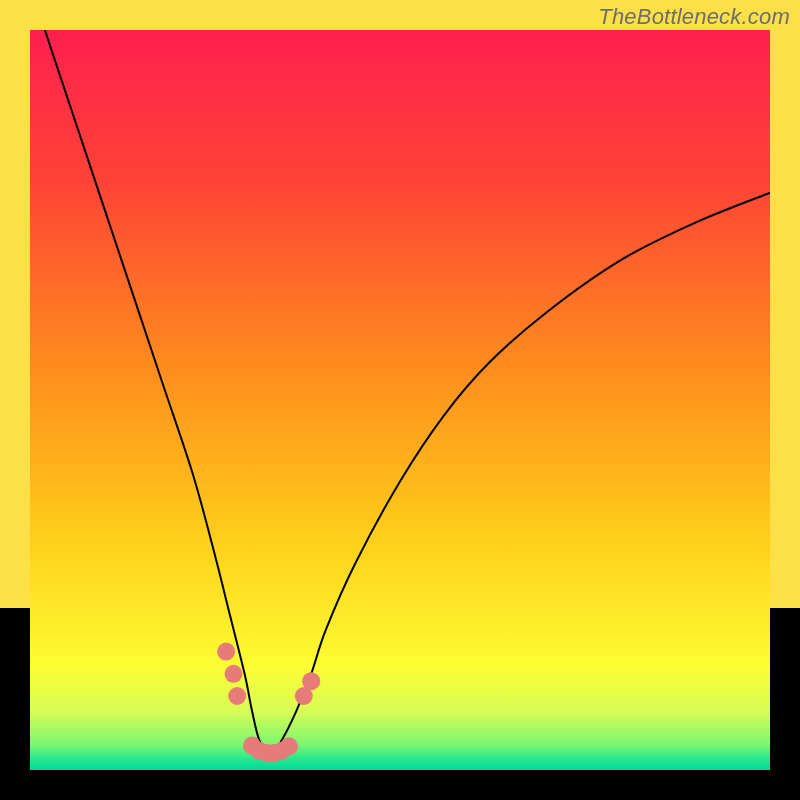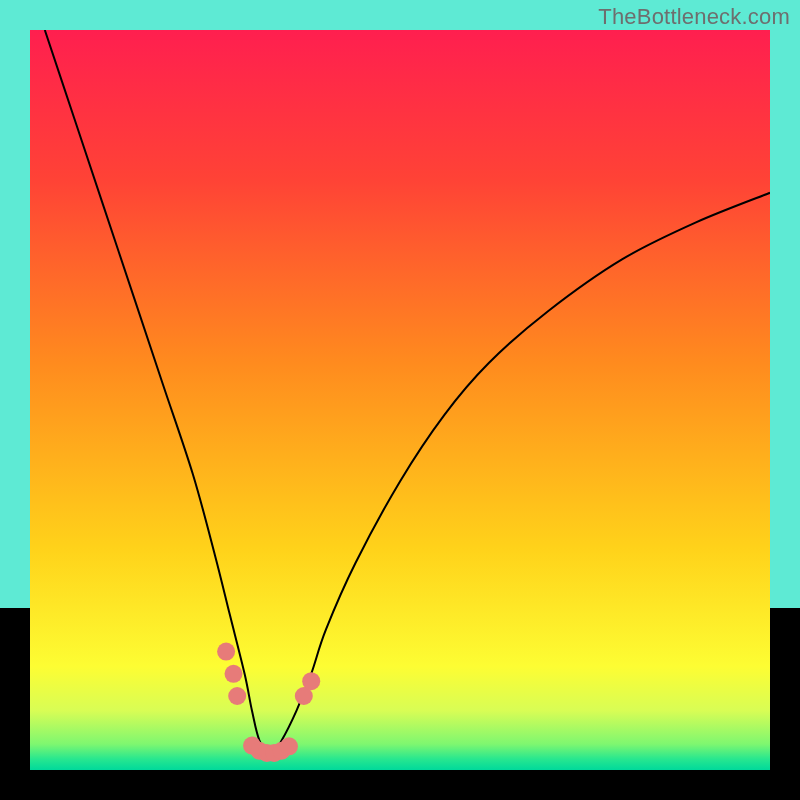--- a/index.html
+++ b/index.html
@@ -9,21 +9,22 @@
     height: 800px;
     background: #000;
     font-family: Arial, Helvetica, sans-serif;
   }
   .frame {
     position: absolute;
     top: 0;
     left: 0;
     width: 800px;
     height: 608px;
-    background: #5eead4;
+    background: #fde047;
+    font-style: italic;
   }
   .attribution {
     position: absolute;
     top: 4px;
     right: 10px;
     color: #6e6e6e;
     font-size: 22px;
     font-weight: 400;
     letter-spacing: 0.2px;
   }

